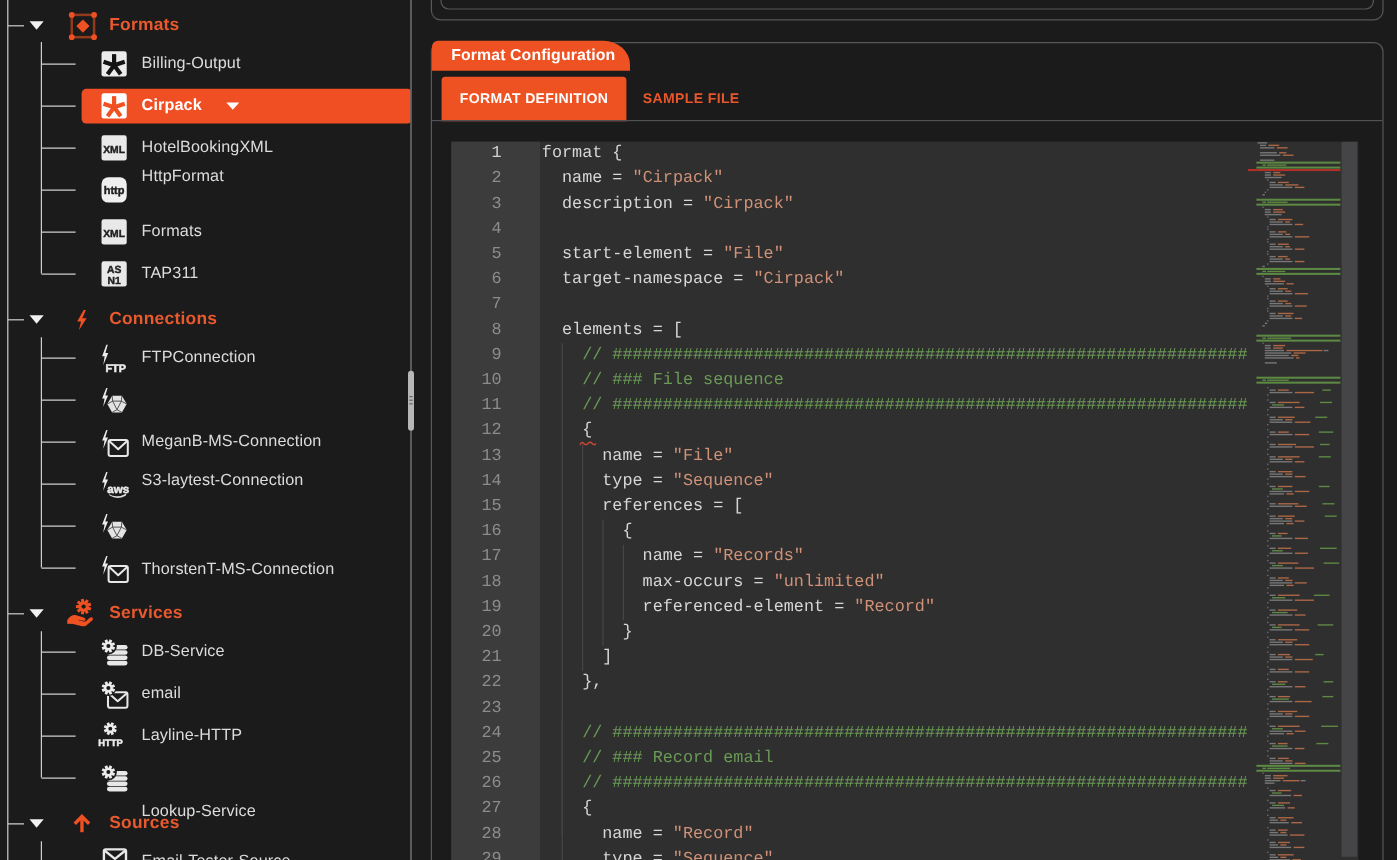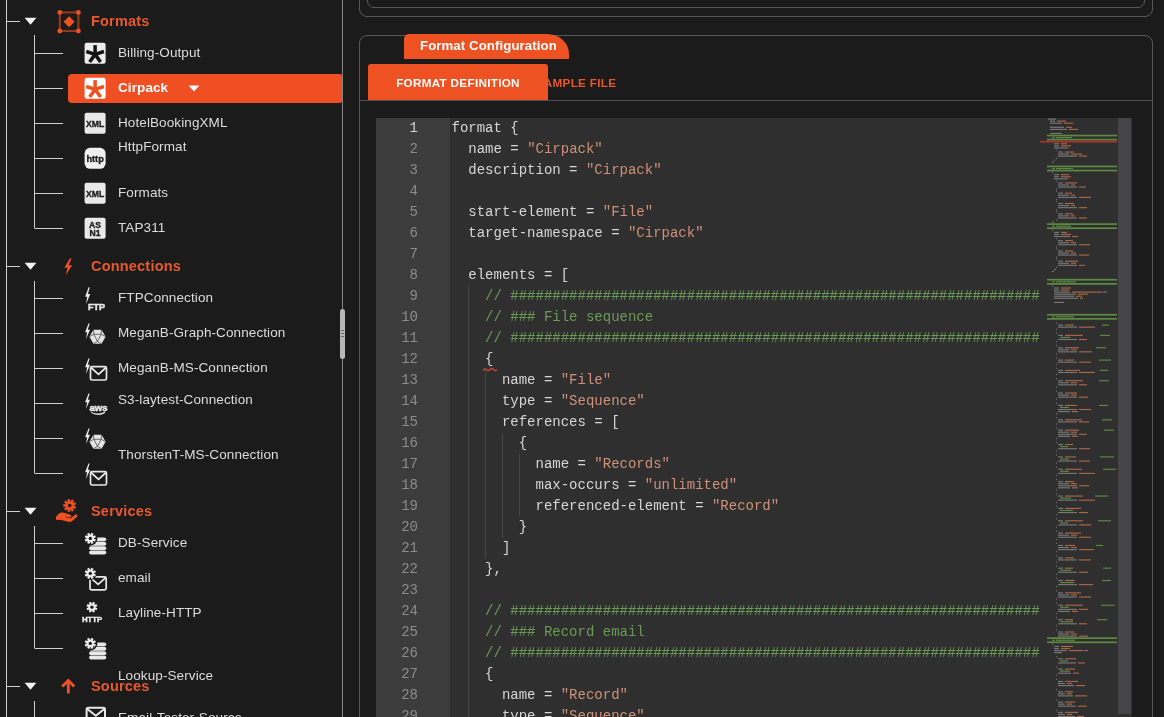--- a/index.html
+++ b/index.html
@@ -9,23 +9,23 @@
 .cicon,.iicon,.caret { position:absolute; overflow:visible; }
 .cattext { position:absolute; left:91px; font-size:14.5px; color:#e9592e; letter-spacing:0.2px; font-weight:700; line-height:20px; }
 .itemtext { position:absolute; left:118px; font-size:13.5px; color:#dcdcdc; letter-spacing:0.1px; line-height:20px; }
 .itemtext.sel { color:#ffffff;font-weight:bold; }
 #divider { position:absolute; left:342px; top:0; width:1px; height:717px; background:#858585; }
 #dragthumb { position:absolute; left:340px; top:309px; width:5px; height:50px; background:#b7b7b7; border-radius:2.5px; }
 #dragthumb .grip { margin:2px auto 0 auto; width:3px; height:1px; background:#6a6a6a; }
 #dragthumb .grip:first-child { margin-top:21px; }
 .toppanel { position:absolute; border:1px solid #56585a; border-radius:8px; background:transparent; }
 #panel { position:absolute; left:359px; top:34.5px; width:794px; height:700px; border:1px solid #56585a; border-radius:8px; }
-#fctab { position:absolute; left:360px; top:34px; width:165px; height:25px; background:#ef5222; border-radius:5px 22px 0 0 / 5px 20px 0 0;margin-left:44px; }
+#fctab { position:absolute; left:360px; top:34px; width:165px; height:25px; background:#ef5222; border-radius:5px 22px 0 0 / 5px 20px 0 0; }
 #fctab span { position:absolute; left:16px; top:4px; font-size:13.2px; font-weight:bold; color:#ffffff; letter-spacing:0.1px; }
-#tab1 { position:absolute; left:368px; top:64px; width:180px; height:37px; background:#ef5222; border-radius:3px 3px 0 0; text-align:center; line-height:37px; font-size:11.7px; font-weight:bold; color:#ffffff; letter-spacing:0.3px; }
+#tab1 { position:absolute; left:368px; top:64px; width:154px; height:37px; background:#ef5222; border-radius:3px 3px 0 0; text-align:center; line-height:37px; font-size:11.7px; font-weight:bold; color:#ffffff; letter-spacing:0.3px; }
 #tab2 { position:absolute; left:522px; top:64px; width:108px; height:37px; text-align:center; line-height:37px; font-size:11.7px; font-weight:bold; color:#e8562c; letter-spacing:0.3px; }
 #tabline { position:absolute; left:360px; top:100px; width:792px; height:1px; background:#515155; }
 #editor { position:absolute; left:376px; top:118px; width:756px; height:599px; background:#2f2f2f; overflow:hidden; }
 #gutter { position:absolute; left:0; top:0; width:74px; height:599px; background:#3c3c3c; }
 #linenums { position:absolute; left:0; top:0; width:42px; text-align:right; font-family:"Liberation Mono", monospace; font-size:14px; line-height:21px; color:#8c8c8c; }
 #linenums .cur { color:#d2d2d2; }
 #code { position:absolute; left:75.5px; top:0; width:588px; font-family:"Liberation Mono", monospace; font-size:14px; line-height:21px; color:#d6d6d6; white-space:pre; overflow:hidden; }
 #code .str { color:#cf9177; }
 #code .cmt { color:#6a9a55; }
 .guide { position:absolute; width:1px; background:#454545; }
@@ -148,21 +148,20 @@
     <svg class="iicon" style="left:84px;top:287px" width="22" height="22" viewBox="0 0 22 22">
       <polygon points="4.63,0.30 1.12,9.82 3.20,9.82 2.03,17.30 6.19,7.10 3.85,7.10 5.80,0.30" fill="#ececec"></polygon>
       <text x="3.9" y="23.4" font-family="Liberation Sans, sans-serif" font-size="9" font-weight="bold" fill="#ececec" stroke="#ececec" stroke-width="0.45">FTP</text>
     </svg>
     <div class="itemtext" style="top:288px">FTPConnection</div>
     <svg class="iicon" style="left:84px;top:322px" width="22" height="22" viewBox="0 0 22 22">
       <polygon points="4.51,1.40 1.10,10.14 3.12,10.14 1.99,17.00 6.02,7.64 3.75,7.64 5.64,1.40" fill="#ececec"></polygon>
       <polygon points="21.60,14.70 17.55,7.69 9.45,7.69 5.40,14.70 9.45,21.71 17.55,21.71" fill="#e3e3e3"></polygon>
       <path d="M9.86,12.27 L17.14,12.27 M9.86,12.27 L13.50,19.40 M17.14,12.27 L13.50,19.40 M9.86,12.27 L9.45,7.69 M9.86,12.27 L5.40,14.70 M17.14,12.27 L17.55,7.69 M17.14,12.27 L21.60,14.70 M13.50,19.40 L9.45,21.71 M13.50,19.40 L17.55,21.71 " stroke="#3c3c3c" stroke-width="0.7" fill="none"></path>
     </svg>
-    <div class="itemtext" style="top:323px">MeganB-Graph-Connection</div>
     <svg class="iicon" style="left:84px;top:357px" width="22" height="22" viewBox="0 0 22 22">
       <polygon points="4.51,1.40 1.10,10.14 3.12,10.14 1.99,17.00 6.02,7.64 3.75,7.64 5.64,1.40" fill="#ececec"></polygon>
       <rect x="6.5" y="9.6" width="16.0" height="13.4" rx="1.6" fill="none" stroke="#e8e8e8" stroke-width="1.7"></rect>
       <polyline points="7.5,11.0 14.5,17.4 21.5,11.0" fill="none" stroke="#e8e8e8" stroke-width="1.7" stroke-linecap="round" stroke-linejoin="round"></polyline>
     </svg>
     <div class="itemtext" style="top:358px">MeganB-MS-Connection</div>
     <svg class="iicon" style="left:84px;top:392px" width="22" height="22" viewBox="0 0 22 22">
       <polygon points="4.51,1.40 1.10,10.14 3.12,10.14 1.99,17.00 6.02,7.64 3.75,7.64 5.64,1.40" fill="#ececec"></polygon>
       <text x="5.4" y="18.6" font-family="Liberation Sans, sans-serif" font-size="9.6" font-weight="bold" fill="#ececec" stroke="#ececec" stroke-width="0.45">aws</text>
       <path d="M6.6 19.6 Q13.5 23.6 21.4 19.2 L20.8 21.2 Q13.5 25.0 7.4 21.0 Z" fill="#d9d9d9"></path>
@@ -171,21 +170,21 @@
     <svg class="iicon" style="left:84px;top:427px" width="22" height="22" viewBox="0 0 22 22">
       <polygon points="4.51,1.40 1.10,10.14 3.12,10.14 1.99,17.00 6.02,7.64 3.75,7.64 5.64,1.40" fill="#ececec"></polygon>
       <polygon points="21.60,14.70 17.55,7.69 9.45,7.69 5.40,14.70 9.45,21.71 17.55,21.71" fill="#e3e3e3"></polygon>
       <path d="M9.86,12.27 L17.14,12.27 M9.86,12.27 L13.50,19.40 M17.14,12.27 L13.50,19.40 M9.86,12.27 L9.45,7.69 M9.86,12.27 L5.40,14.70 M17.14,12.27 L17.55,7.69 M17.14,12.27 L21.60,14.70 M13.50,19.40 L9.45,21.71 M13.50,19.40 L17.55,21.71 " stroke="#3c3c3c" stroke-width="0.7" fill="none"></path>
     </svg>
     <svg class="iicon" style="left:84px;top:462px" width="22" height="22" viewBox="0 0 22 22">
       <polygon points="4.51,1.40 1.10,10.14 3.12,10.14 1.99,17.00 6.02,7.64 3.75,7.64 5.64,1.40" fill="#ececec"></polygon>
       <rect x="6.5" y="9.6" width="16.0" height="13.4" rx="1.6" fill="none" stroke="#e8e8e8" stroke-width="1.7"></rect>
       <polyline points="7.5,11.0 14.5,17.4 21.5,11.0" fill="none" stroke="#e8e8e8" stroke-width="1.7" stroke-linecap="round" stroke-linejoin="round"></polyline>
     </svg>
-    <div class="itemtext" style="top:445px">ThorstenT-MS-Connection</div>
+    <div class="itemtext" style="top:464px">ThorstenT-MS-Connection</div>
     <svg class="iicon" style="left:84px;top:532px" width="22" height="22" viewBox="0 0 22 22">
       <rect x="5.1" y="5.4" width="17.2" height="3.9" rx="2.1" fill="#e8e8e8"></rect>
       <rect x="5.1" y="9.8" width="17.2" height="3.9" rx="2.1" fill="#e8e8e8"></rect>
       <rect x="5.1" y="14.2" width="17.2" height="3.9" rx="2.1" fill="#e8e8e8"></rect>
       <rect x="5.1" y="18.6" width="17.2" height="3.9" rx="2.1" fill="#e8e8e8"></rect>
       <circle cx="6.3" cy="6.4" r="7.1" fill="#1b1b1b"></circle>
       <circle cx="6.3" cy="6.4" r="3.70" fill="#ececec"></circle>
       <line x1="8.37" y1="7.26" x2="11.47" y2="8.54" stroke="#ececec" stroke-width="2.35"></line>
       <line x1="7.16" y1="8.47" x2="8.44" y2="11.57" stroke="#ececec" stroke-width="2.35"></line>
       <line x1="5.44" y1="8.47" x2="4.16" y2="11.57" stroke="#ececec" stroke-width="2.35"></line>

